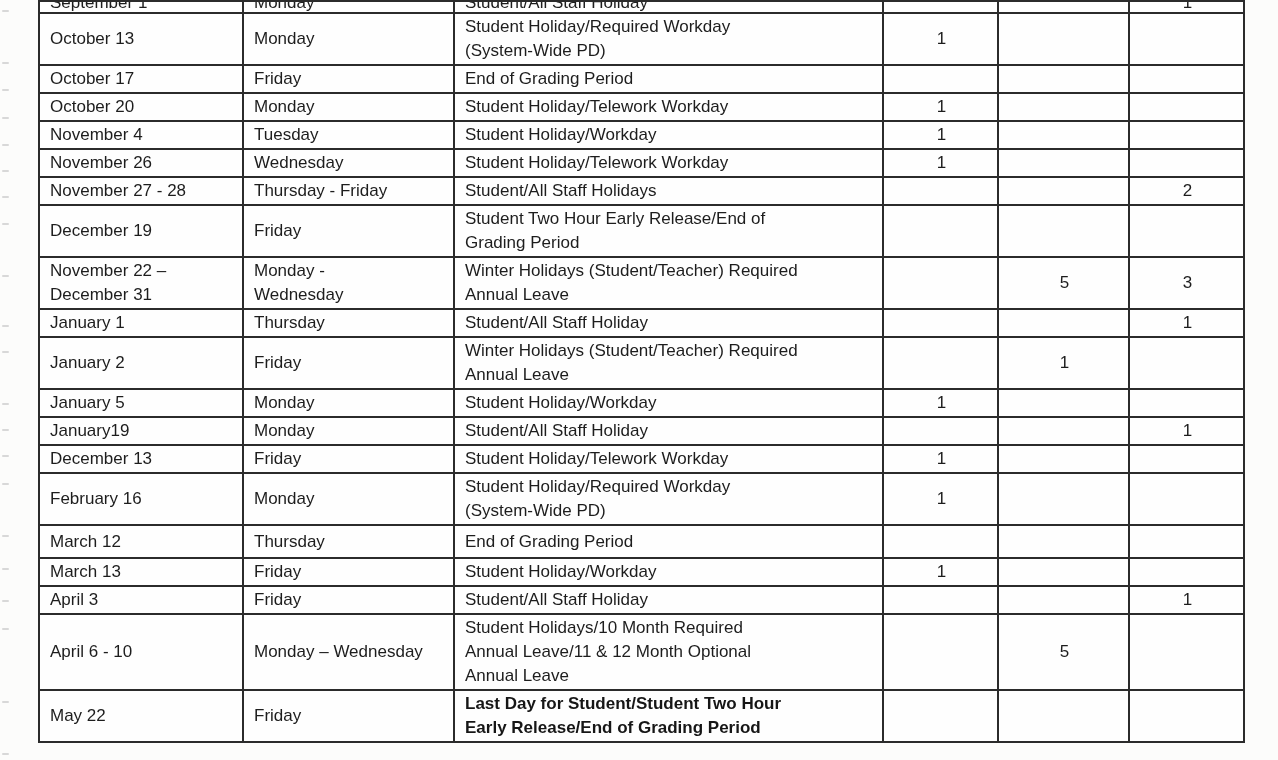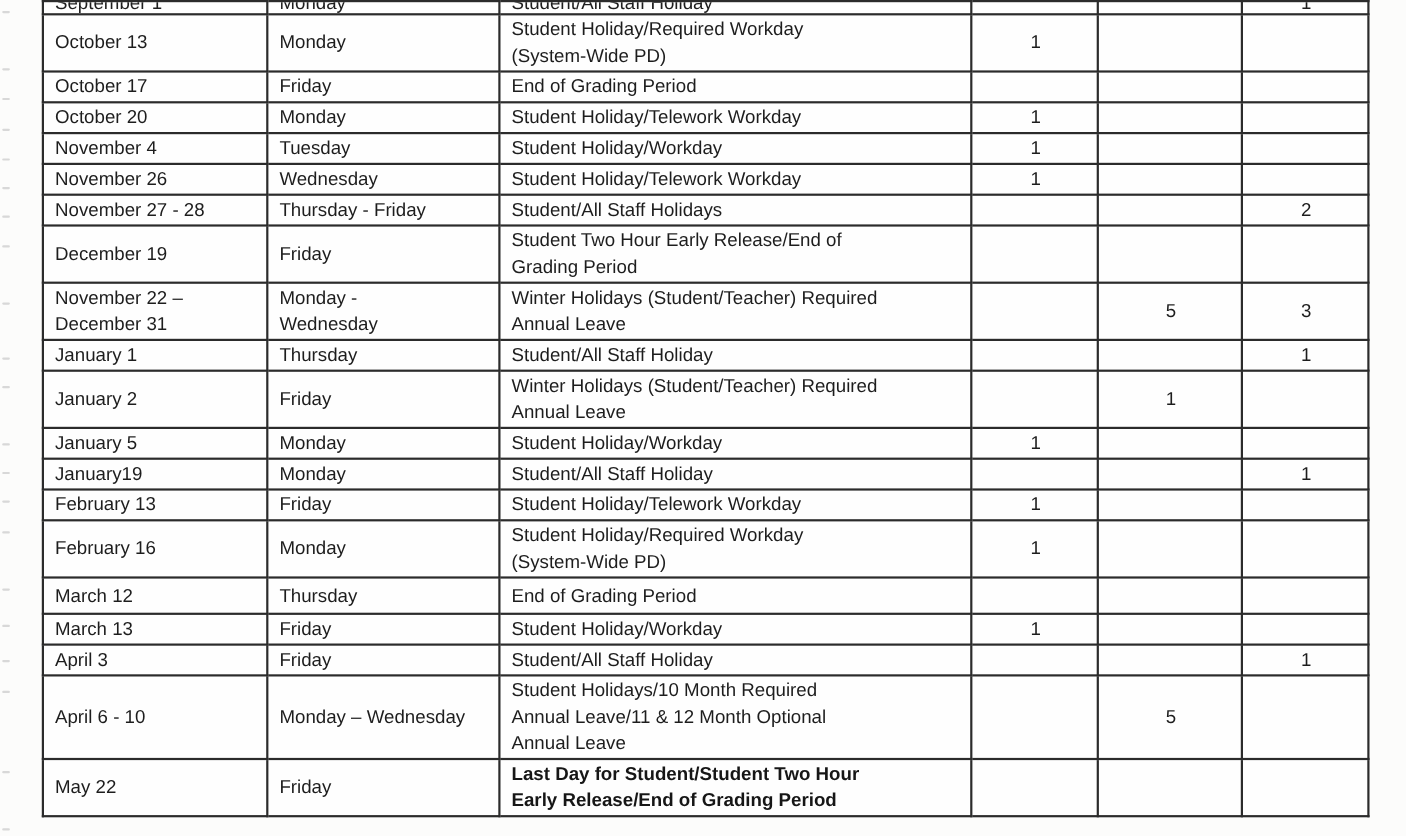--- a/index.html
+++ b/index.html
@@ -157,21 +157,21 @@
         </tr>
         <tr style="height: 26px;">
           <td class="c-date">January19</td>
           <td class="c-day">Monday</td>
           <td class="c-desc">Student/All Staff Holiday</td>
           <td class="c-num"></td>
           <td class="c-num c-num2"></td>
           <td class="c-num">1</td>
         </tr>
         <tr style="height: 28px;">
-          <td class="c-date">February 13</td>
+          <td class="c-date">December 13</td>
           <td class="c-day">Friday</td>
           <td class="c-desc">Student Holiday/Telework Workday</td>
           <td class="c-num">1</td>
           <td class="c-num c-num2"></td>
           <td class="c-num"></td>
         </tr>
         <tr style="height: 52px;">
           <td class="c-date">February 16</td>
           <td class="c-day">Monday</td>
           <td class="c-desc">Student Holiday/Required Workday

